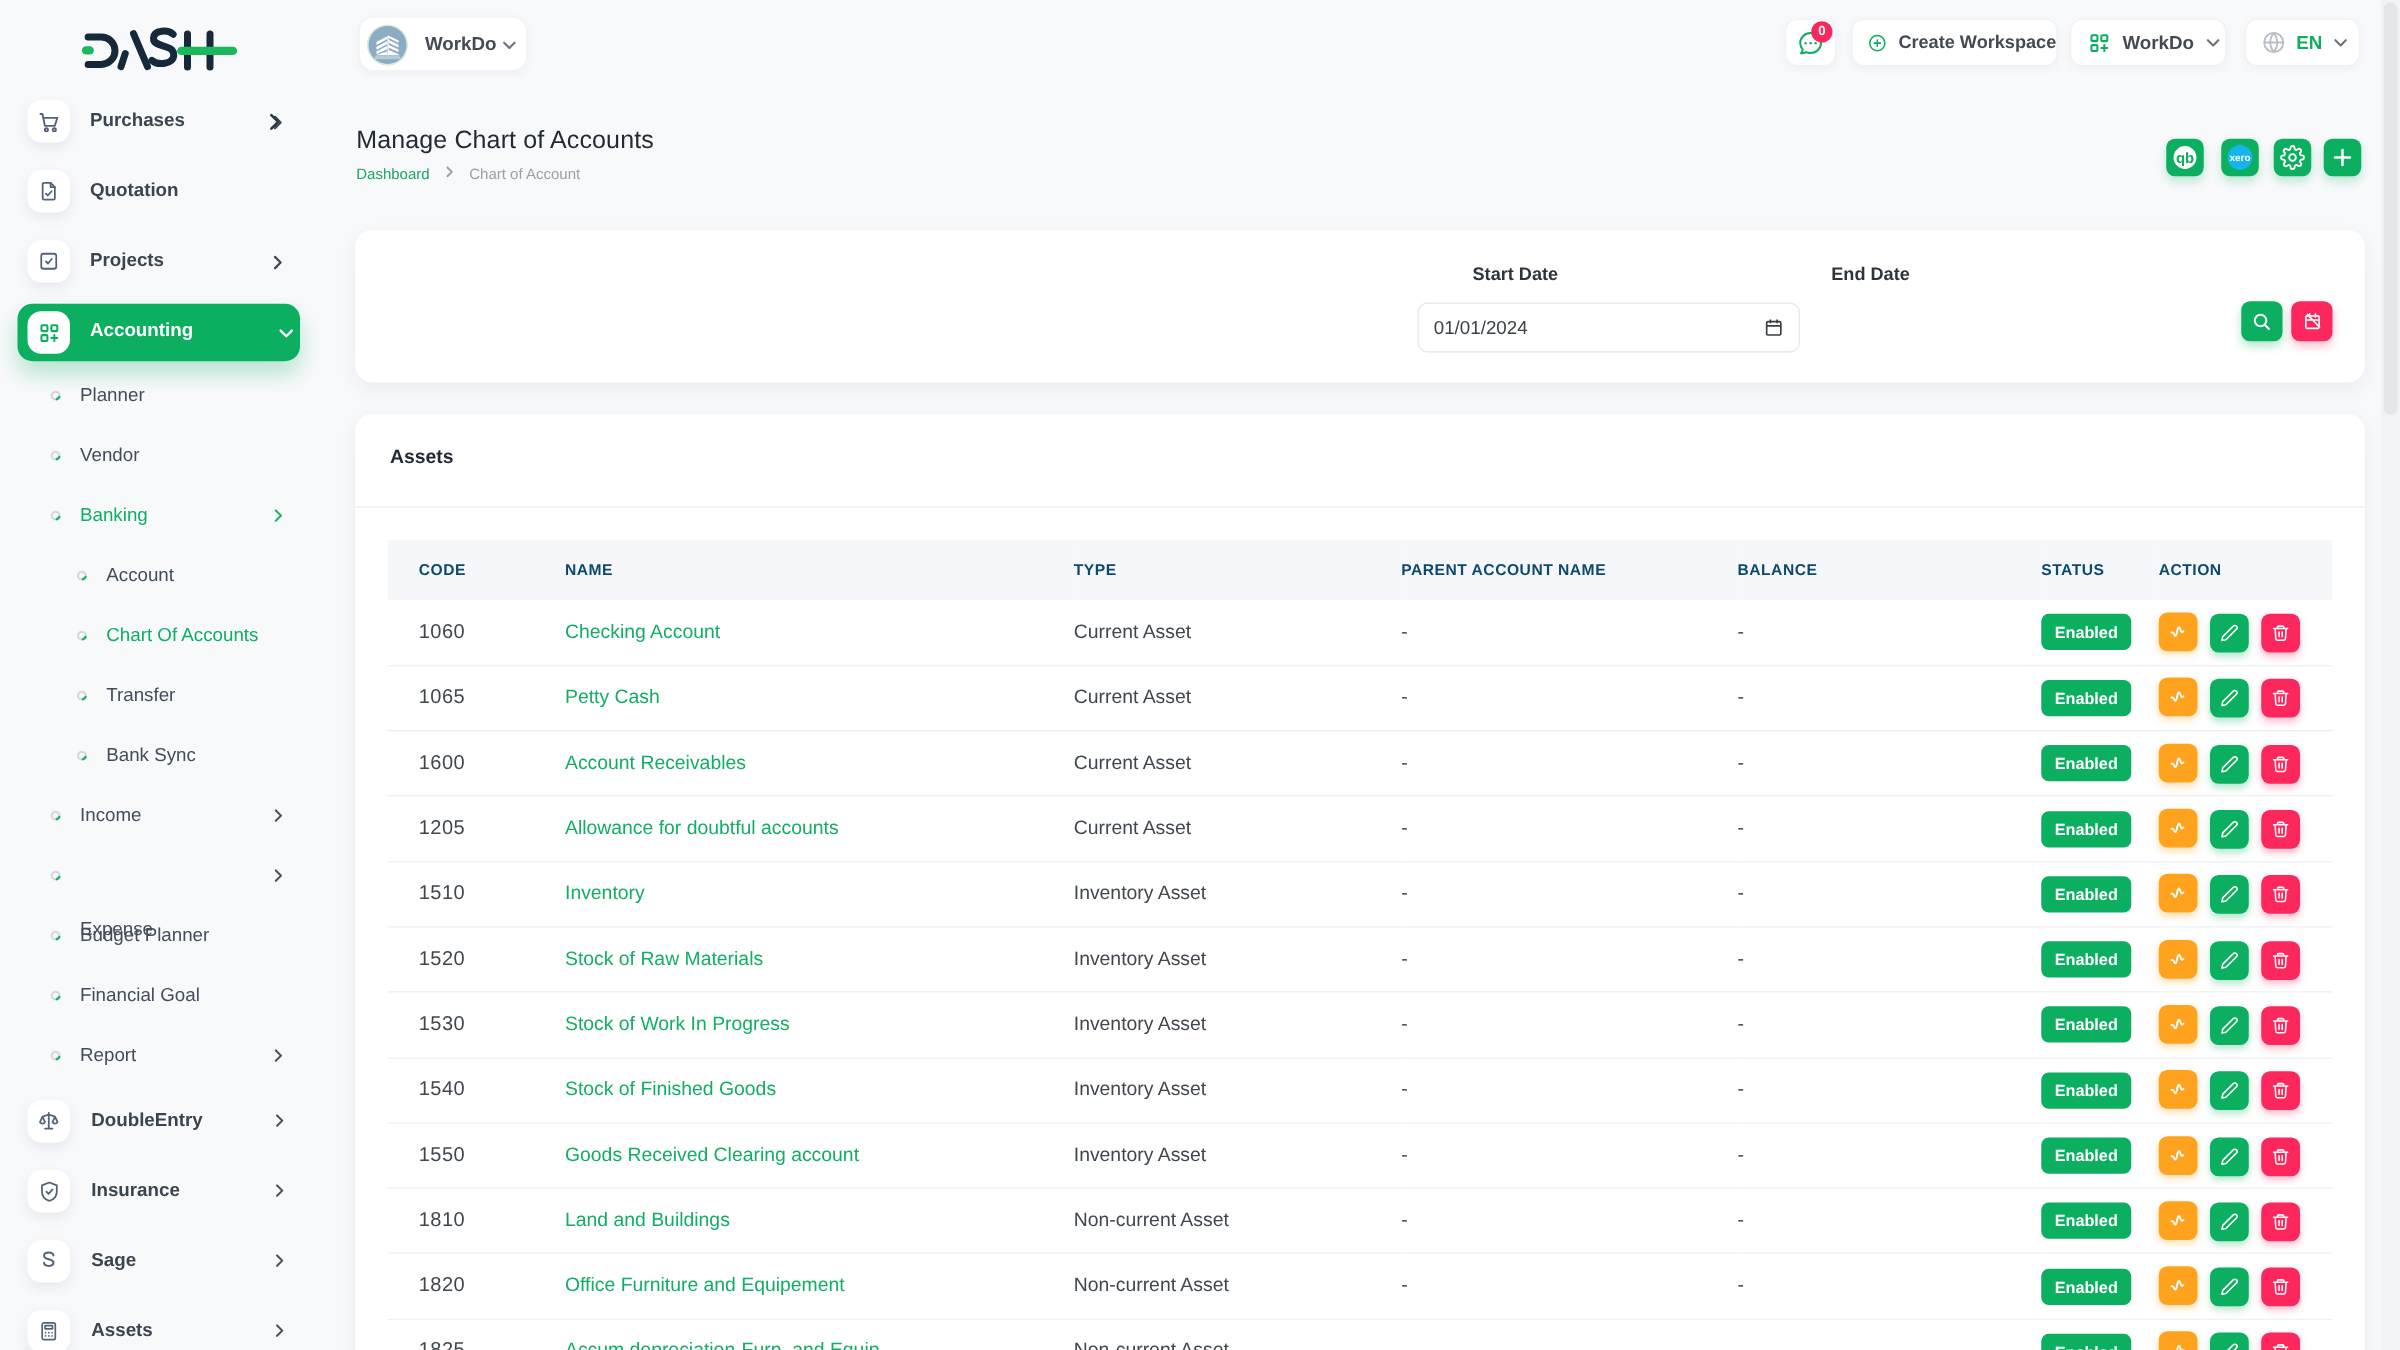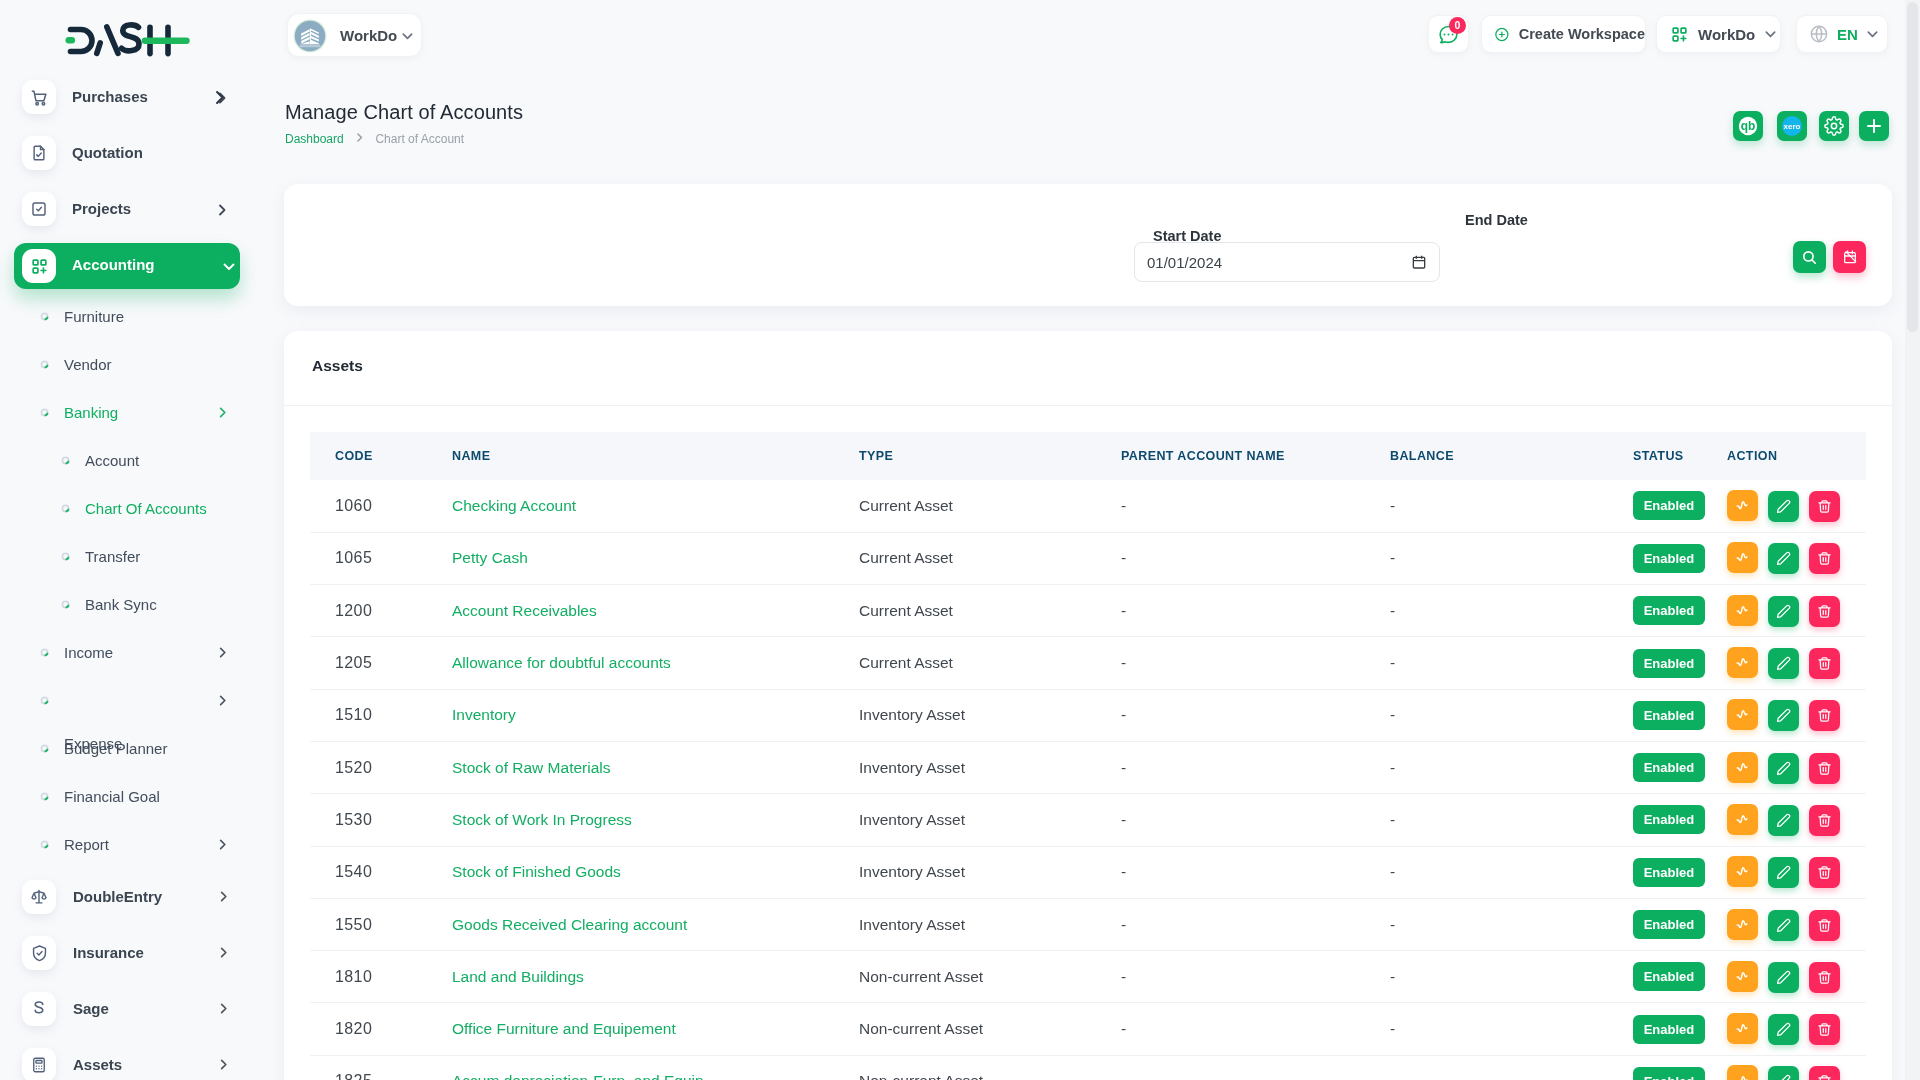--- a/index.html
+++ b/index.html
@@ -120,21 +120,21 @@
     </div>
     <div class="mi-label">Accounting</div>
     <svg class="abs" style="left:208px; top:17px;" width="14" height="14" viewBox="0 0 14 14" fill="none" stroke="#fff" stroke-width="1.9" stroke-linecap="round" stroke-linejoin="round">
         <path d="M2.5 4.5 L7 9 L11.5 4.5"></path>
       </svg>
   </div>
   <svg class="bullet" style="left:40px; top:312px;" viewBox="0 0 10 10" fill="none">
       <circle cx="5" cy="5" r="3.4" stroke="#d4dae2" stroke-width="2"></circle>
       <path d="M8.2 6.2 A3.4 3.4 0 0 1 6 8.1" stroke="#1eb463" stroke-width="2.2" stroke-linecap="round"></path>
     </svg>
-  <div class="sub-label" style="left:64px; top:308px;">Furniture</div>
+  <div class="sub-label" style="left:64px; top:308px;">Planner</div>
   <svg class="bullet" style="left:40px; top:360px;" viewBox="0 0 10 10" fill="none">
       <circle cx="5" cy="5" r="3.4" stroke="#d4dae2" stroke-width="2"></circle>
       <path d="M8.2 6.2 A3.4 3.4 0 0 1 6 8.1" stroke="#1eb463" stroke-width="2.2" stroke-linecap="round"></path>
     </svg>
   <div class="sub-label" style="left:64px; top:356px;">Vendor</div>
   <svg class="bullet" style="left:40px; top:408px;" viewBox="0 0 10 10" fill="none">
       <circle cx="5" cy="5" r="3.4" stroke="#d4dae2" stroke-width="2"></circle>
       <path d="M8.2 6.2 A3.4 3.4 0 0 1 6 8.1" stroke="#1eb463" stroke-width="2.2" stroke-linecap="round"></path>
     </svg>
   <div class="sub-label green" style="left:64px; top:404px;">Banking</div>
@@ -335,21 +335,21 @@
       <path d="M19.4 15a1.65 1.65 0 0 0 .33 1.82l.06.06a2 2 0 1 1-2.83 2.83l-.06-.06a1.65 1.65 0 0 0-1.82-.33 1.65 1.65 0 0 0-1 1.51V21a2 2 0 1 1-4 0v-.09A1.65 1.65 0 0 0 9 19.4a1.65 1.65 0 0 0-1.82.33l-.06.06a2 2 0 1 1-2.83-2.83l.06-.06a1.65 1.65 0 0 0 .33-1.82 1.65 1.65 0 0 0-1.51-1H3a2 2 0 1 1 0-4h.09A1.65 1.65 0 0 0 4.6 9a1.65 1.65 0 0 0-.33-1.82l-.06-.06a2 2 0 1 1 2.83-2.83l.06.06a1.65 1.65 0 0 0 1.82.33H9a1.65 1.65 0 0 0 1-1.51V3a2 2 0 1 1 4 0v.09a1.65 1.65 0 0 0 1 1.51 1.65 1.65 0 0 0 1.82-.33l.06-.06a2 2 0 1 1 2.83 2.83l-.06.06a1.65 1.65 0 0 0-.33 1.82V9a1.65 1.65 0 0 0 1.51 1H21a2 2 0 1 1 0 4h-.09a1.65 1.65 0 0 0-1.51 1z"></path>
     </svg>
 </div>
 <div class="hbtn" style="left:1859px;">
   <svg width="18" height="18" viewBox="0 0 18 18" fill="none" stroke="#fff" stroke-width="2" stroke-linecap="round">
       <path d="M9 3v12M3 9h12"></path>
     </svg>
 </div>
 
 <div class="card" id="fcard">
-  <label class="flbl" style="left:869px; top:28px;margin-top:16px;">Start Date</label>
+  <label class="flbl" style="left:894px; top:28px;">Start Date</label>
   <div class="dinput" style="left:850px; top:58px;">
     <span>01/01/2024</span>
     <svg width="16" height="16" viewBox="0 0 24 24" fill="none" stroke="#383d42" stroke-width="2">
         <rect x="3.5" y="5" width="17" height="16" rx="1.5"></rect>
         <path d="M3.5 10h17M8 2.5V7M16 2.5V7"></path>
       </svg>
   </div>
   <label class="flbl" style="left:1181px; top:28px;">End Date</label>
   <div class="sqbtn" style="left:1509px; top:57px; background:#0cae60; box-shadow:0 4px 8px rgba(12,174,96,.3);">
     <svg width="17" height="17" viewBox="0 0 24 24" fill="none" stroke="#fff" stroke-width="2.3" stroke-linecap="round">
@@ -426,21 +426,21 @@
               <svg width="15" height="15" viewBox="0 0 24 24" fill="none" stroke="#fff" stroke-width="2" stroke-linecap="round" stroke-linejoin="round">
                 <path d="M17 3a2.8 2.8 0 1 1 4 4L7.5 20.5 2.5 21.5 3.5 16.5z"></path>
               </svg>
             </span><span class="act a-pk">
               <svg width="15" height="15" viewBox="0 0 24 24" fill="none" stroke="#fff" stroke-width="2" stroke-linecap="round" stroke-linejoin="round">
                 <path d="M3 6h18M8 6V4.5A1.5 1.5 0 0 1 9.5 3h5A1.5 1.5 0 0 1 16 4.5V6M19 6l-.8 13.2a2 2 0 0 1-2 1.8H7.8a2 2 0 0 1-2-1.8L5 6M10 10.5v6M14 10.5v6"></path>
               </svg>
             </span></td>
         </tr>
     <tr>
-          <td class="c-code">1200</td>
+          <td class="c-code">1600</td>
           <td class="namelink">Account Receivables</td>
           <td>Current Asset</td>
           <td>-</td>
           <td>-</td>
           <td><span class="badge">Enabled</span></td>
           <td><span class="act a-or">
               <svg width="17" height="17" viewBox="0 0 24 24" fill="none" stroke="#fff" stroke-width="2.2" stroke-linecap="round" stroke-linejoin="round">
                 <path d="M4.5 12.6h1.3c1.5 0 1.5 3.7 3.1 3.7 2.1 0 1.9-9.6 4.1-9.6 1.7 0 1.7 5.7 3.2 5.7.8 0 1.4-.5 1.8-1.1"></path>
               </svg>
             </span><span class="act a-gr">

